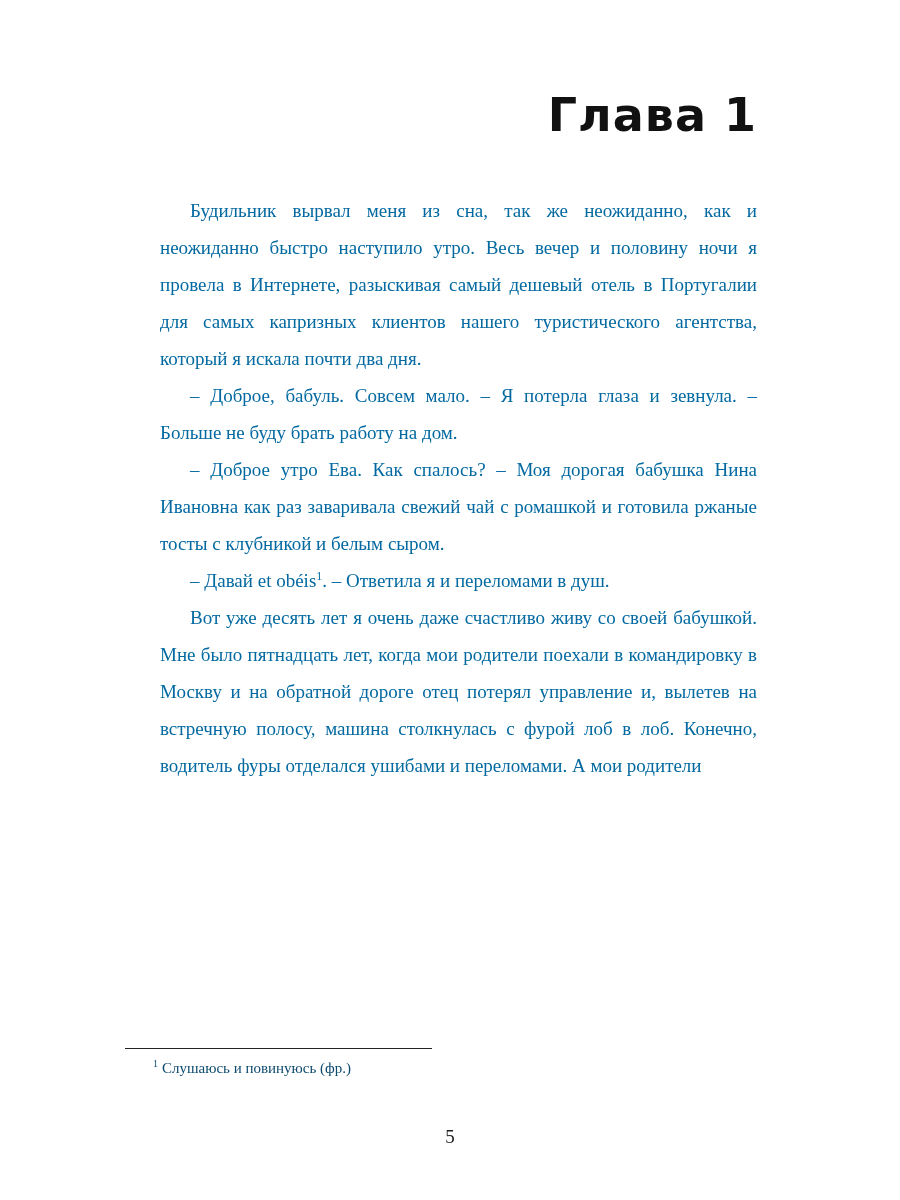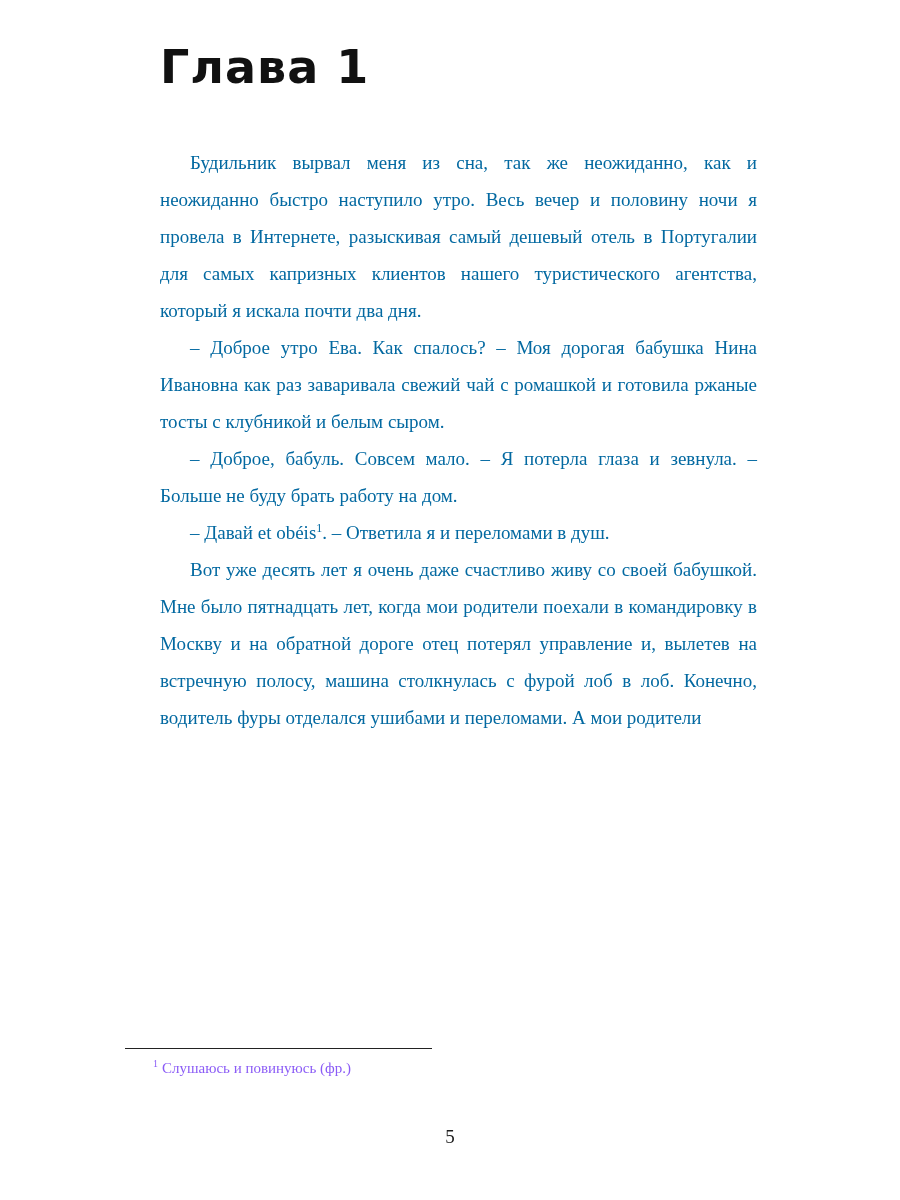--- a/index.html
+++ b/index.html
@@ -16,22 +16,22 @@
     font-family: "Liberation Serif", "DejaVu Serif", serif;
     overflow: hidden;
   }
   .content {
     position: absolute;
     left: 160px;
     top: 0;
     width: 597px;
   }
   .chapter-title {
-    margin: 40px 0 50px 0;
-    text-align: left;
+    margin: 88px 0 50px 0;
+    text-align: right;
     font-family: "DejaVu Sans", "Liberation Sans", sans-serif;
     font-weight: 700;
     font-size: 46px;
     letter-spacing: 1px;
     color: #111111;
   }
   .body-text p {
     margin: 0;
     font-size: 19px;
     line-height: 37px;
@@ -53,21 +53,21 @@
   .footnote-rule {
     width: 307px;
     border-top: 1.5px solid #222222;
     height: 0;
   }
   .footnote {
     margin: 9px 0 0 0;
     padding-left: 28px;
     font-size: 15px;
     line-height: 20px;
-    color: #8b5cf6;
+    color: #0c4a6e;
   }
   .footnote sup {
     font-size: 10px;
     line-height: 0;
     margin-right: 4px;
     vertical-align: super;
   }
   .page-number {
     position: absolute;
     left: 0;
@@ -82,22 +82,22 @@
 <body>
 
 <div class="page">
 
   <div class="content">
 
     <h1 class="chapter-title">Глава 1</h1>
 
     <div class="body-text">
       <p>Будильник вырвал меня из сна, так же неожиданно, как и неожиданно быстро наступило утро. Весь вечер и половину ночи я провела в Интернете, разыскивая самый дешевый отель в Португалии для самых капризных клиентов нашего туристического агентства, который я искала почти два дня.</p>
+      <p>– Доброе, бабуль. Совсем мало. – Я потерла глаза и зевнула. – Больше не буду брать работу на дом.</p>
       <p>– Доброе утро Ева. Как спалось? – Моя дорогая бабушка Нина Ивановна как раз заваривала свежий чай с ромашкой и готовила ржаные тосты с клубникой и белым сыром.</p>
-      <p>– Доброе, бабуль. Совсем мало. – Я потерла глаза и зевнула. – Больше не буду брать работу на дом.</p>
       <p><span>– Давай et obéis</span><sup class="fn-ref">1</sup><span>. – Ответила я и переломами в душ.</span></p>
       <p>Вот уже десять лет я очень даже счастливо живу со своей бабушкой. Мне было пятнадцать лет, когда мои родители поехали в командировку в Москву и на обратной дороге отец потерял управление и, вылетев на встречную полосу, машина столкнулась с фурой лоб в лоб. Конечно, водитель фуры отделался ушибами и переломами. А мои родители</p>
     </div>
 
   </div>
 
   <div class="footnote-area">
     <div class="footnote-rule"></div>
     <p class="footnote"><sup>1</sup><span>Слушаюсь и повинуюсь (фр.)</span></p>
   </div>

